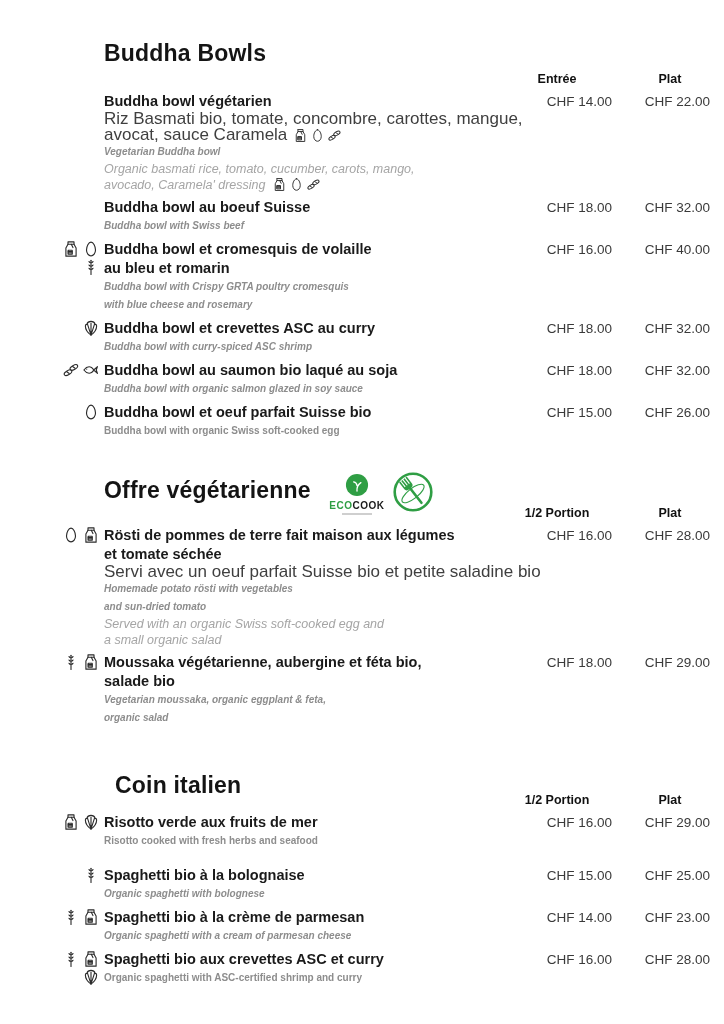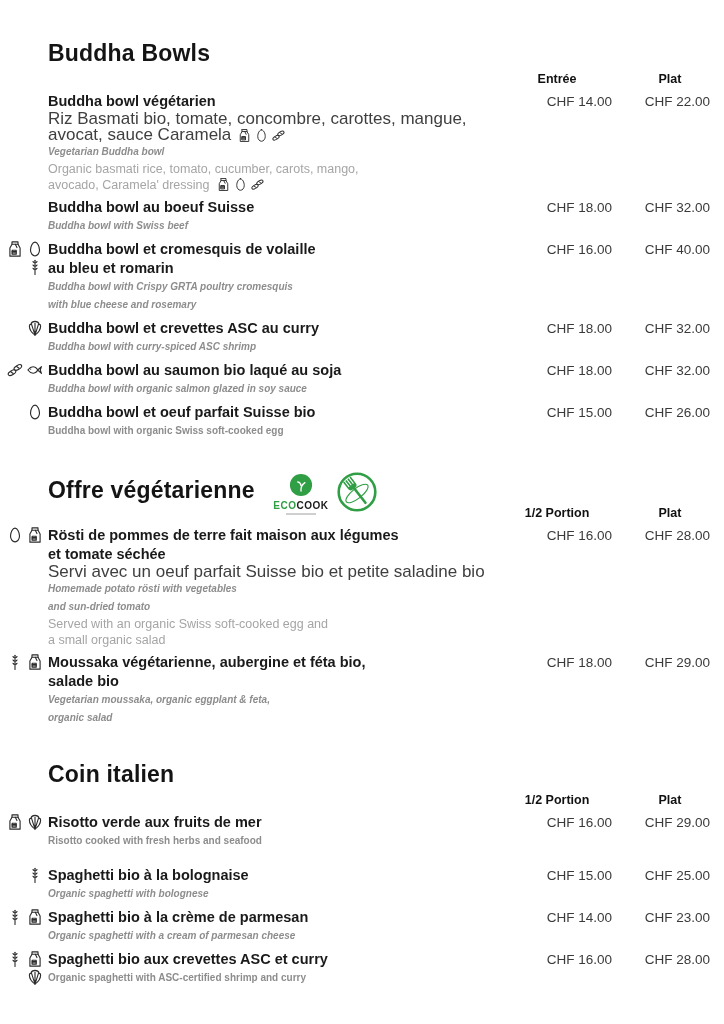--- a/index.html
+++ b/index.html
@@ -1,18 +1,18 @@
 <!DOCTYPE html>
 <html><head>
 <meta charset="utf-8">
 <style>
   html,body{margin:0;padding:0;background:#e8e8e8;}
   .page{
     width:724px;height:1024px;position:relative;background:#ffffff;
-    box-sizing:border-box;padding:38px 14px 0 48px;margin:0 auto;
+    box-sizing:border-box;padding:38px 14px 0 104px;margin:0 auto;
     font-family:"Liberation Sans", sans-serif;color:#1a1a1a;overflow:hidden;
   }
   .section{position:relative;margin-bottom:32px;}
   .sec-head{position:relative;height:32px;margin-bottom:22px;}
   .sec-title{
     display:inline-block;font-size:23px;font-weight:800;letter-spacing:.2px;
     color:#141414;line-height:30px;white-space:nowrap;
   }
   .sec-logos{display:inline-block;vertical-align:middle;margin-left:20px;}
   .col-headers{position:absolute;bottom:-16px;right:0;height:16px;}
@@ -20,21 +20,21 @@
         text-align:center;white-space:nowrap;}
   .colh.c1{right:98px;width:110px;}
   .colh.c2{right:0;width:80px;}
   .items{position:relative;}
   .item{position:relative;margin-bottom:5px;}
   .item.gap-after{margin-bottom:16px;}
   .name-line{font-size:14.5px;font-weight:800;line-height:19px;color:#1a1a1a;}
   .fr-desc{font-size:17px;line-height:16px;color:#3f3f3f;}
   .en-name{font-size:10px;font-weight:800;line-height:18px;color:#8d8d8d;}
   .en-name.it{font-style:italic;}
-  .en-desc{font-size:12.5px;line-height:16px;color:#a5a5a5;}
+  .en-desc{font-size:12.5px;font-style:italic;line-height:16px;color:#a5a5a5;}
   .price{position:absolute;top:0;font-size:13.5px;color:#3a3a3a;white-space:nowrap;line-height:19px;}
   .price.p1{right:98px;}
   .price.p2{right:0;}
   .gutter-icons{
     position:absolute;left:-60px;top:0;width:56px;
     display:flex;flex-wrap:wrap;justify-content:flex-end;align-items:flex-start;
     column-gap:2px;row-gap:0;
   }
   .icn{display:inline-flex;width:18px;height:18px;}
   .icn svg{width:18px;height:18px;}
@@ -280,21 +280,21 @@
             <div class="name-line"><span>Moussaka végétarienne, aubergine et féta bio,</span></div>
             <div class="name-line"><span>salade bio</span></div>
             <div class="en-name it"><span>Vegetarian moussaka, organic eggplant &amp; feta,</span></div>
             <div class="en-name it"><span>organic salad</span></div>
             <span class="price p1">CHF 18.00</span>
             <span class="price p2">CHF 29.00</span>
           </div>
         </div>
       </section>
       <section class="section">
-        <div class="sec-head"><h2 class="sec-title" style="margin: 0px;">Coin italien</h2><div class="col-headers">
+        <div class="sec-head"><h2 class="sec-title" style="margin: 11px;">Coin italien</h2><div class="col-headers">
             <span class="colh c1">1/2 Portion</span>
             <span class="colh c2">Plat</span>
           </div></div>
         <div class="items">
           <div class="item gap-after">
             <div class="gutter-icons">
               <span class="icn">
                 <svg viewBox="0 0 24 24">
                   <path d="M8 2.5h8v3.2l2.8 5V21.5H5.2V10.7l2.8-5z"></path>
                   <path d="M8 5.7h8"></path>

